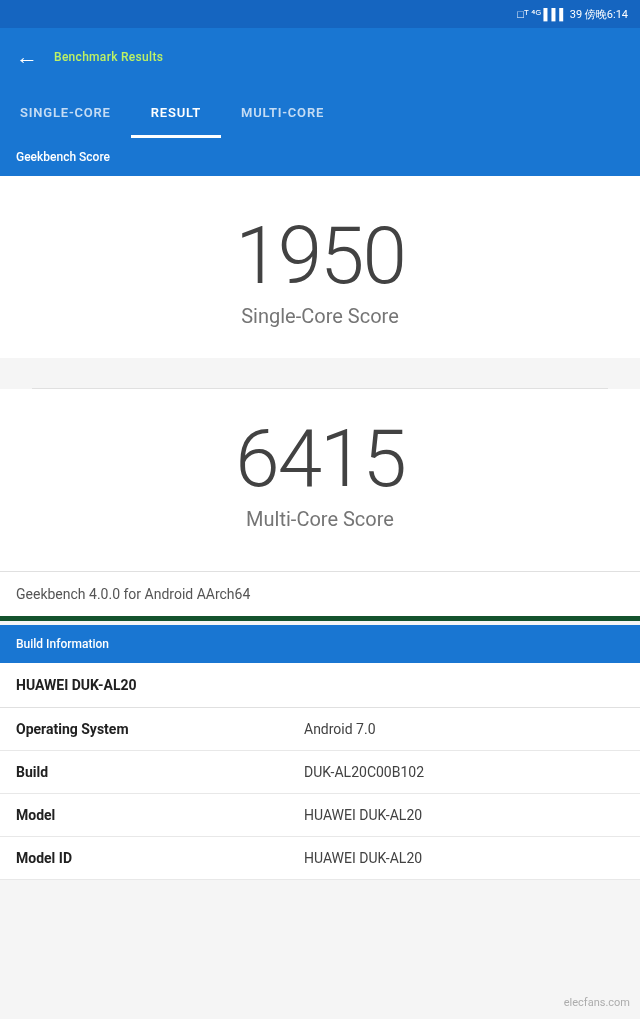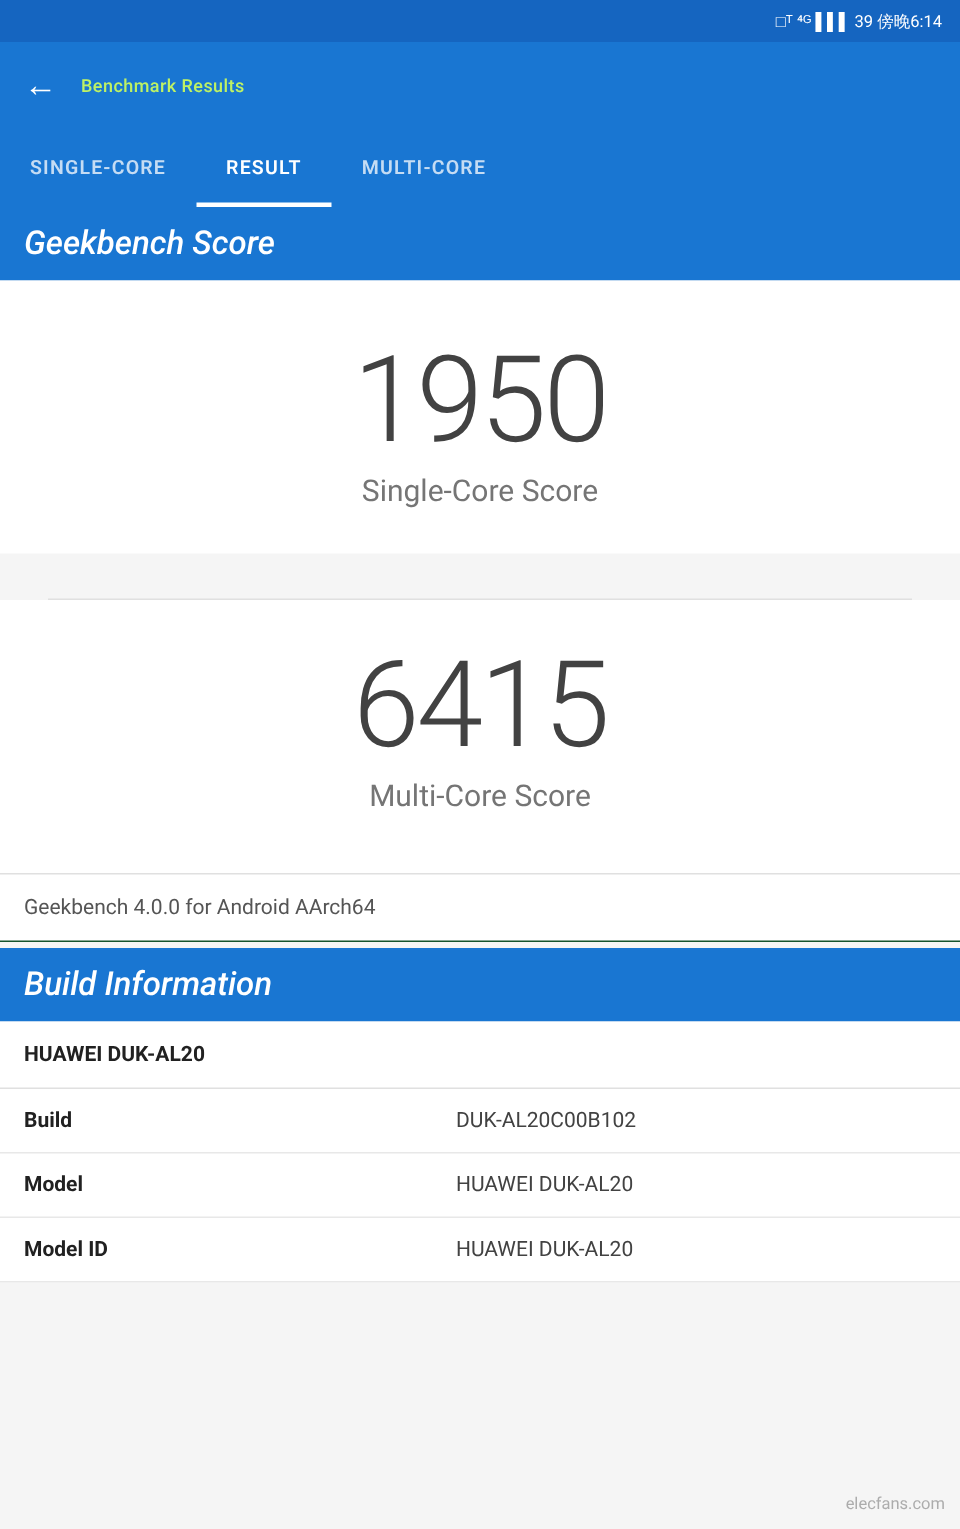--- a/index.html
+++ b/index.html
@@ -81,24 +81,23 @@
       left: 0;
       right: 0;
       height: 3px;
       background: white;
     }
 
     
     .section-header {
       background: #1976d2;
       color: white;
-      font-size: 22px;
+      font-size: 12px;
       font-weight: 500;
       padding: 12px 16px;
-      font-style: italic;
     }
 
     
     .score-area {
       background: white;
       padding: 40px 20px 30px;
       text-align: center;
     }
     .score-value {
       font-size: 80px;
@@ -122,21 +121,21 @@
     .score-section-2 {
       padding: 30px 20px 40px;
       text-align: center;
       background: white;
     }
 
     
     .info-bar {
       background: white;
       border-top: 1px solid #e0e0e0;
-      border-bottom: 1px solid #14532d;
+      border-bottom: 5px solid #14532d;
       padding: 14px 16px;
       font-size: 14px;
       color: #555;
     }
 
     
     .sys-info-table {
       background: white;
       width: 100%;
       border-collapse: collapse;
@@ -214,20 +213,24 @@
 <div class="info-bar">Geekbench 4.0.0 for Android AArch64</div>
 
 <div class="section-header" style="margin-top:4px;">Build Information</div>
 
 <table class="sys-info-table">
   <tbody>
       <tr class="device-name-row">
     <td colspan="2">HUAWEI DUK-AL20</td>
   </tr>
   <tr>
+    <td class="label-cell">Operating System</td>
+    <td class="value-cell">Android 7.0</td>
+  </tr>
+  <tr>
     <td class="label-cell">Build</td>
     <td class="value-cell">DUK-AL20C00B102</td>
   </tr>
   <tr>
     <td class="label-cell">Model</td>
     <td class="value-cell">HUAWEI DUK-AL20</td>
   </tr>
   <tr>
     <td class="label-cell">Model ID</td>
     <td class="value-cell">HUAWEI DUK-AL20</td>

